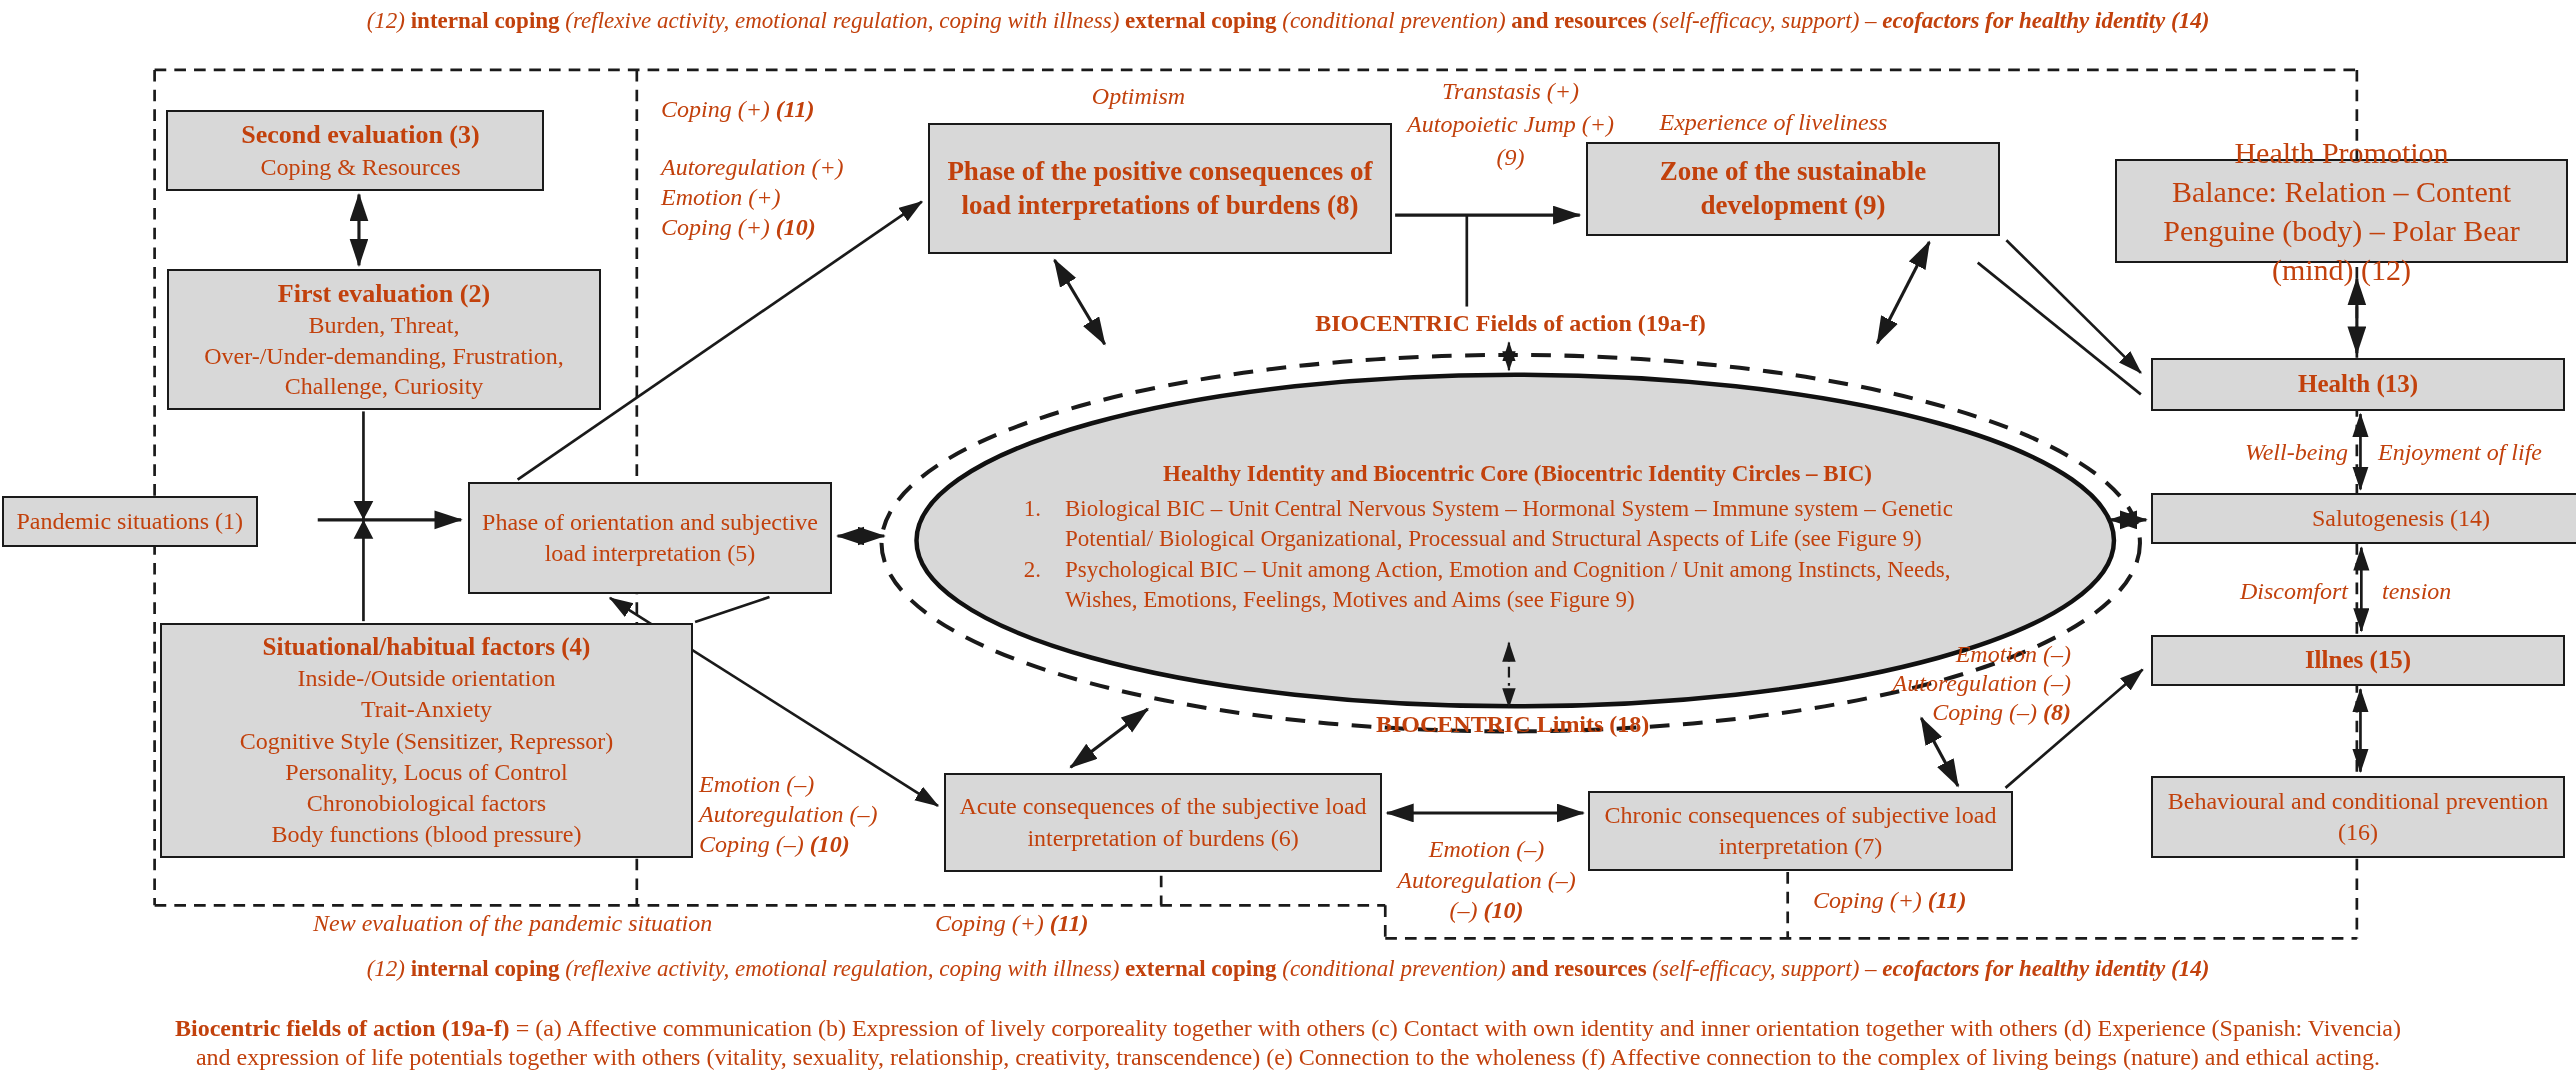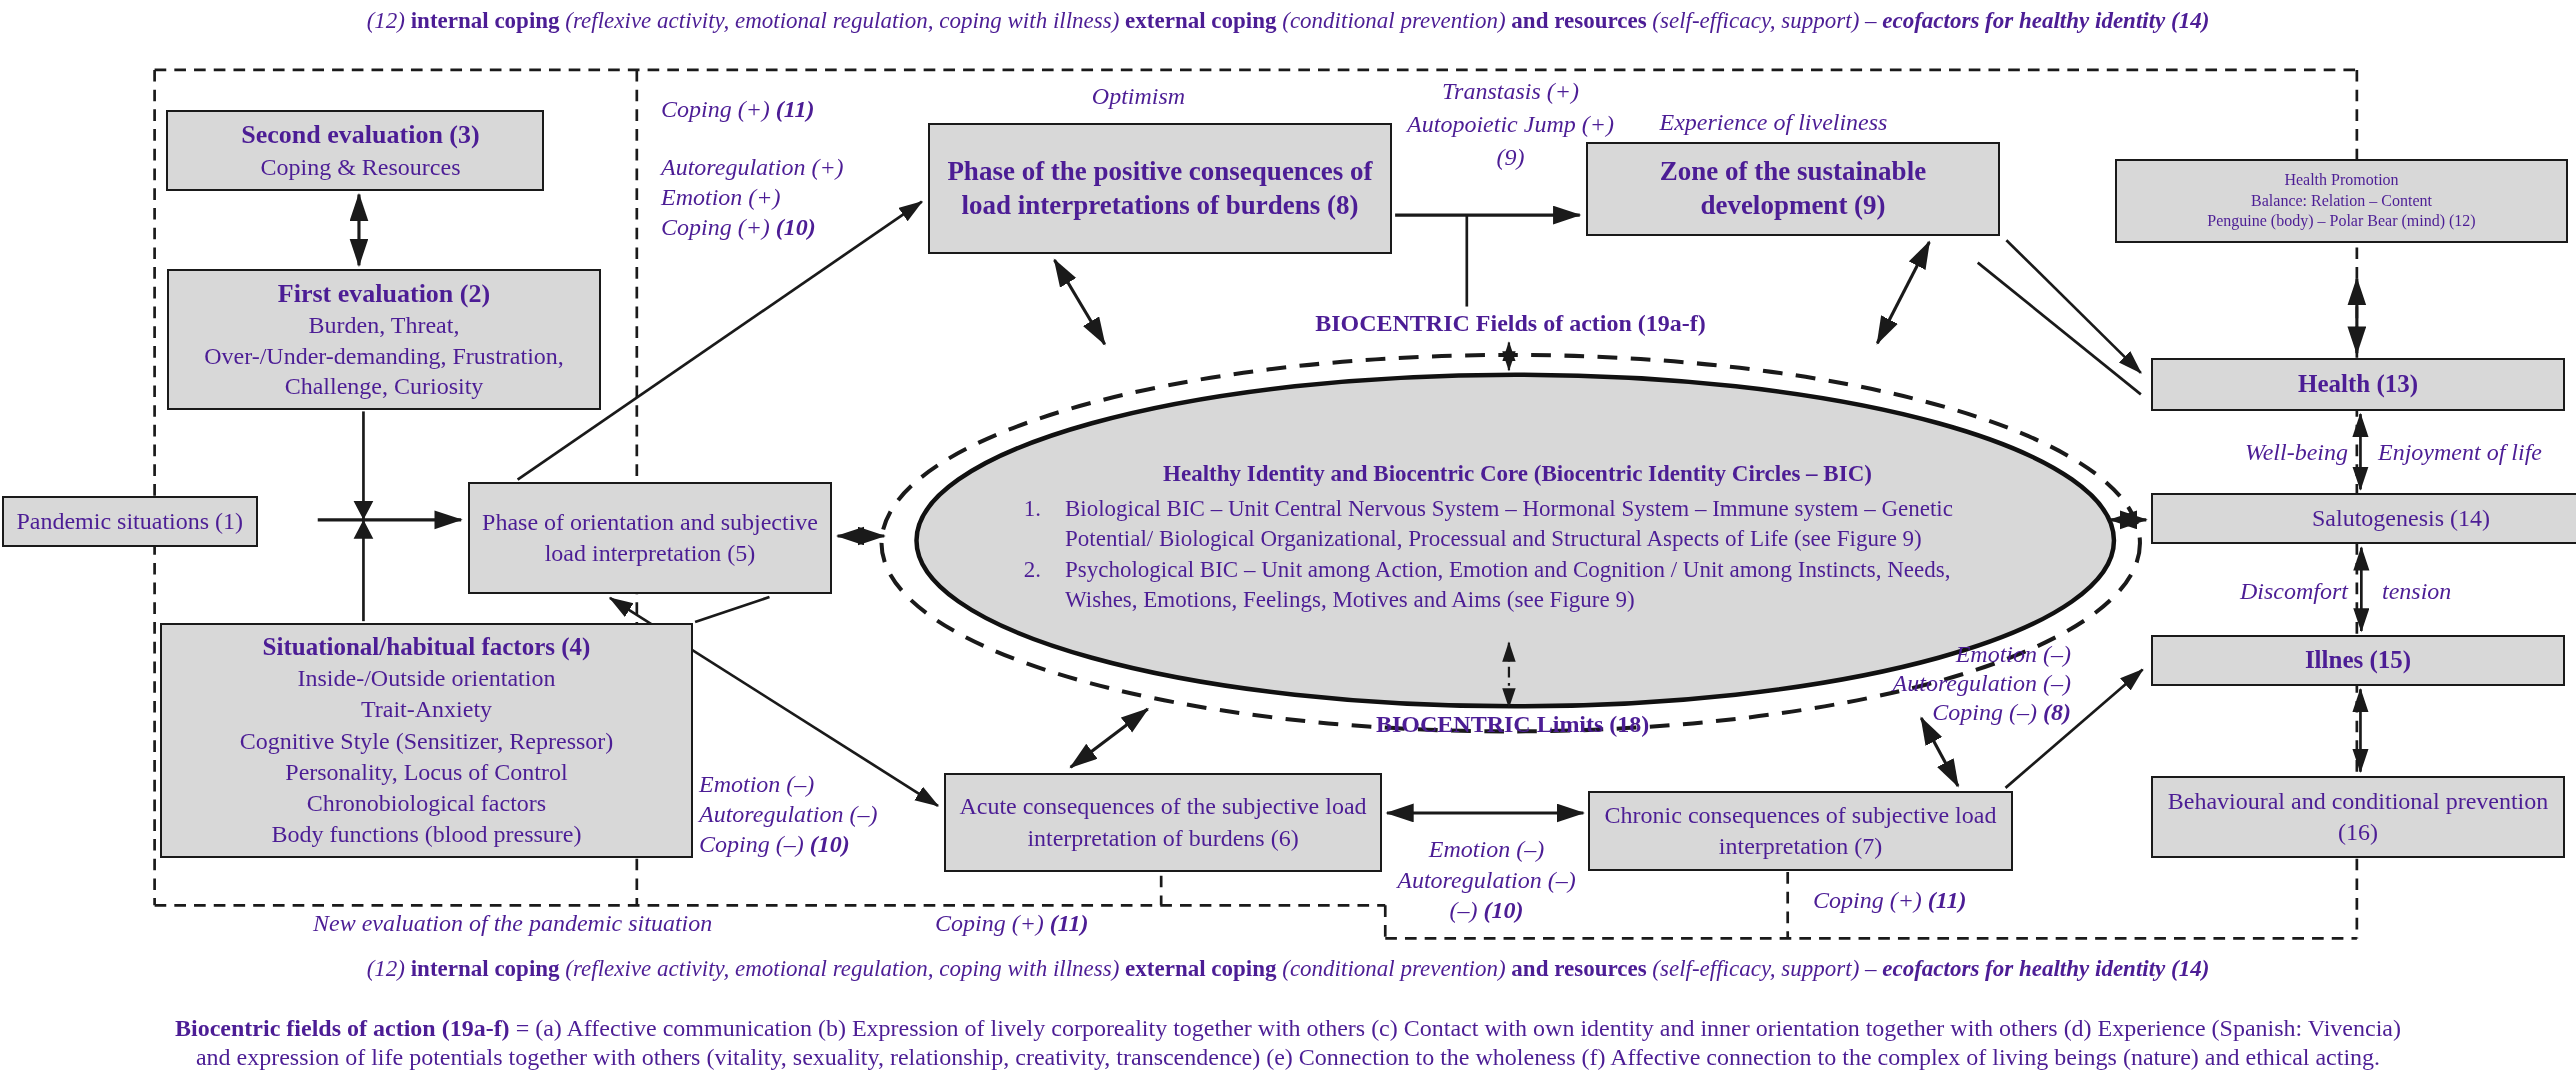--- a/index.html
+++ b/index.html
@@ -1,17 +1,17 @@
 <!DOCTYPE html>
 <html style="font-size:14.3px"><head>
 <meta charset="utf-8">
 <style>
   html,body{margin:0;padding:0;background:#fff;}
   .canvas{position:relative;width:2576px;height:1072px;background:#fff;
-          font-family:"Liberation Serif",serif;color:#4c1d95;overflow:hidden;}
+          font-family:"Liberation Serif",serif;color:#c2410c;overflow:hidden;}
   svg.layer{position:absolute;left:0;top:0;z-index:0;}
   .box{position:absolute;background:#d8d8d8;border:2.7px solid #1a1a1a;z-index:2;
        display:flex;flex-direction:column;align-items:center;justify-content:center;
        text-align:center;font-size:24px;line-height:1.3;padding:1.8px 9px;box-sizing:border-box;}
   .box .ttl{font-weight:bold;}
   .b30{font-size:27px;font-weight:bold;line-height:1.25;}
   .bold{font-weight:bold;}
   .lbl{position:absolute;font-style:italic;font-size:24px;line-height:1.22;white-space:nowrap;z-index:3;}
   .bn{font-weight:bold;}
   .caps{position:absolute;font-weight:bold;font-size:24px;white-space:nowrap;text-align:center;z-index:3;}
@@ -110,21 +110,21 @@
   </div>
 
   <div class="box b30" style="left:928px;top:123px;width:464px;height:131px;">
     <div>Phase of the positive consequences of load interpretations of burdens (8)</div>
   </div>
 
   <div class="box b30" style="left:1586px;top:142px;width:414px;height:94px;">
     <div>Zone of the sustainable development (9)</div>
   </div>
 
-  <div class="box" style="left:2115px;top:159px;width:453px;height:84px;font-size:16px;">
+  <div class="box" style="left:2115px;top:159px;width:453px;height:104px;font-size:30px;">
     <div>Health Promotion</div>
     <div>Balance: Relation – Content</div>
     <div>Penguine (body) – Polar Bear (mind) (12)</div>
   </div>
 
   <div class="box" style="left:2151px;top:358px;width:414px;height:53px;font-weight:bold;font-size:25px;">
     <div>Health (13)</div>
   </div>
 
   <div class="box" style="left:2151px;top:493px;width:500px;height:51px;">

